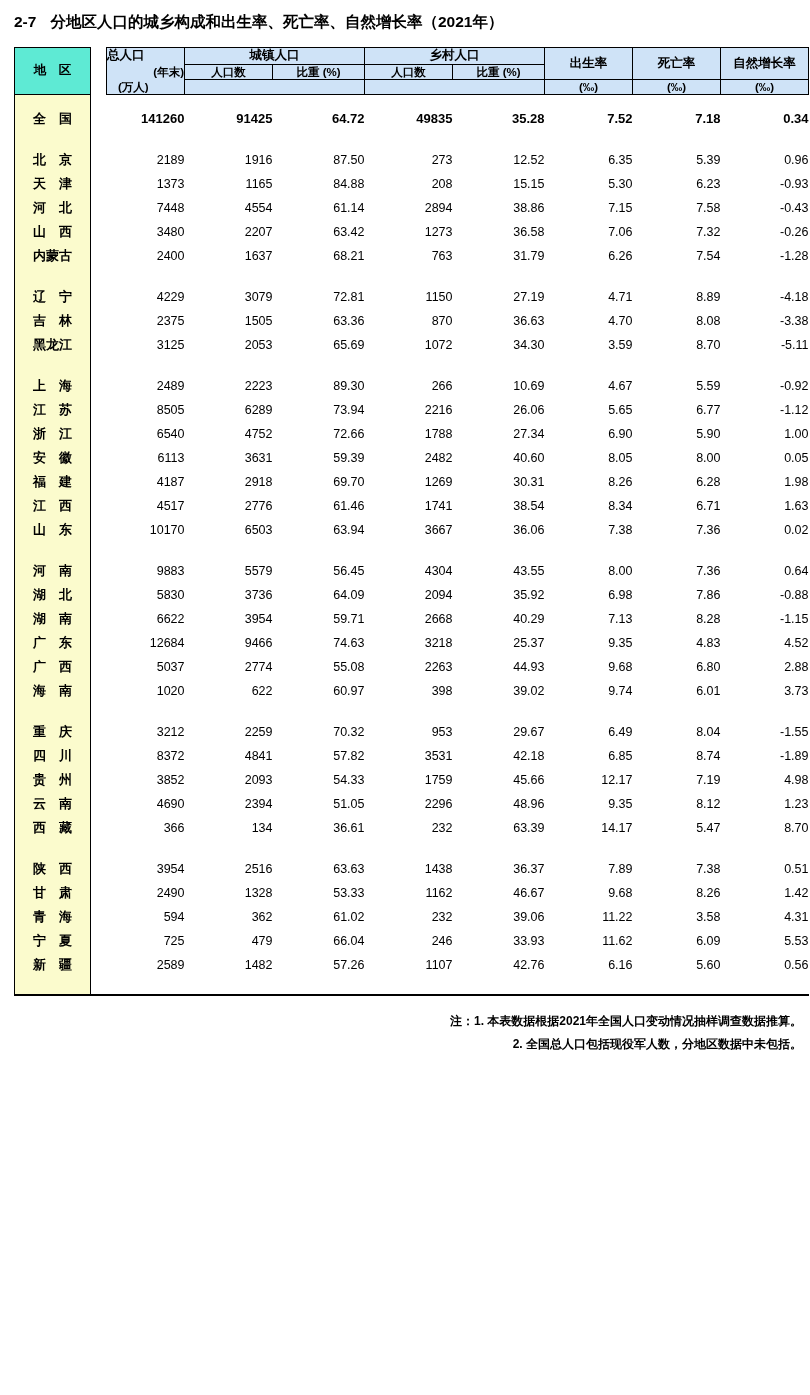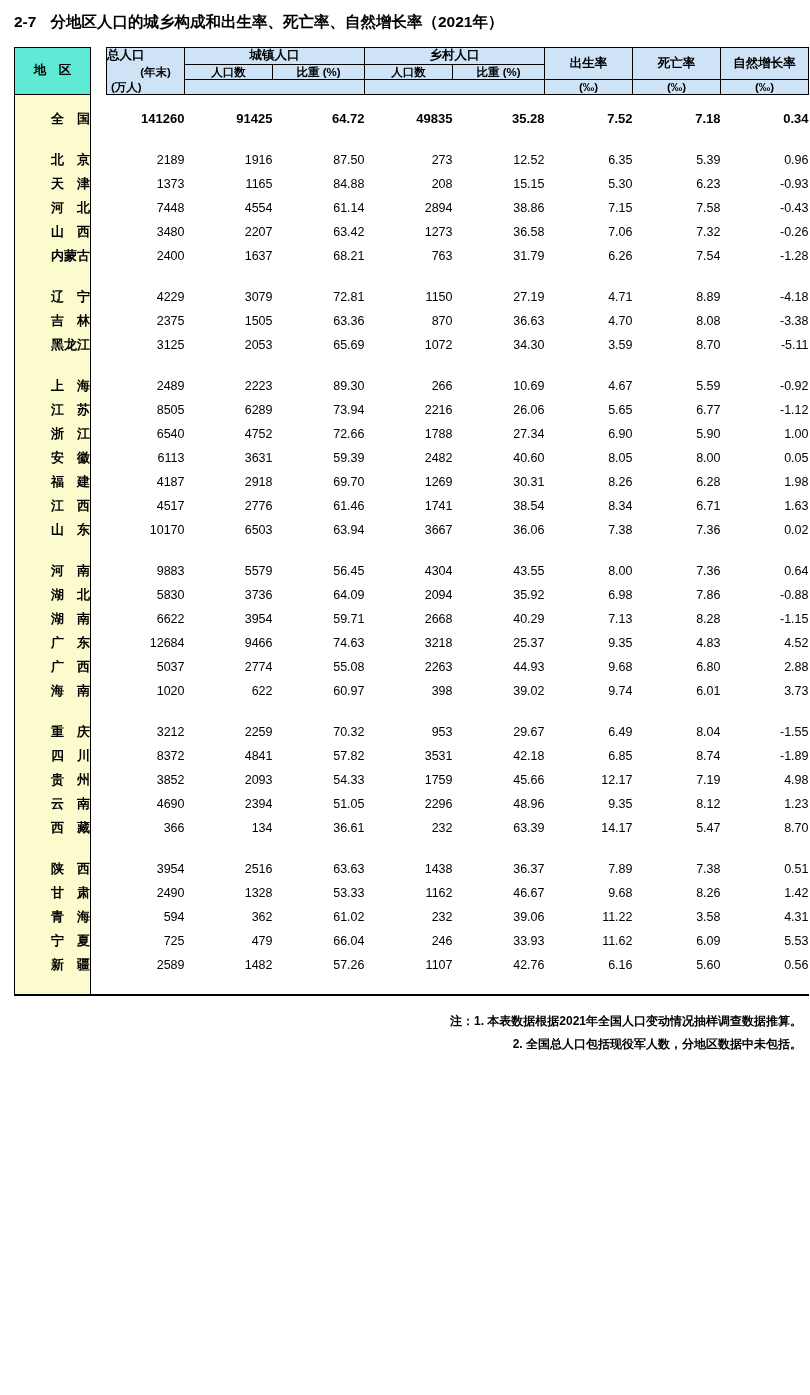--- a/index.html
+++ b/index.html
@@ -59,21 +59,21 @@
   .hcell.small { font-size: 11.5px; }
   .hcell-sub { font-size: 11.5px; font-weight: bold; }
 
   .spacer-col { width: 16px; border: none !important; background: #fff !important; }
 
   
   td.region-name {
     background: #fbfbcd;
     font-size: 13px;
     font-weight: bold;
-    text-align: right;
+    text-align: center;
     padding-left: 14px;
     white-space: nowrap;
     border-left: 1px solid #000;
     border-right: 1px solid #000;
   }
   td.num {
     text-align: right;
     font-size: 12.5px;
     padding-right: 12px;
     font-weight: normal;
@@ -123,28 +123,28 @@
         <td class="hcell region hdr-top-line" rowspan="3">地　区</td>
         <td class="spacer-col hdr-top-line" rowspan="3"></td>
         <td class="hcell hdr-top-line" rowspan="1" style="border-bottom:none; text-align:left; ">总人口</td>
         <td class="hcell hdr-top-line" colspan="2">城镇人口</td>
         <td class="hcell hdr-top-line" colspan="2">乡村人口</td>
         <td class="hcell hdr-top-line" rowspan="2">出生率</td>
         <td class="hcell hdr-top-line" rowspan="2">死亡率</td>
         <td class="hcell hdr-top-line" rowspan="2">自然增长率</td>
       </tr>
       <tr>
-        <td class="hcell small" style="border-top:none;border-bottom:none;text-align:center;padding-left:20px;">(年末)</td>
+        <td class="hcell small" style="border-top:none;border-bottom:none;text-align:right;padding-left:20px;">(年末)</td>
         <td class="hcell hcell-sub">人口数</td>
         <td class="hcell hcell-sub">比重 (%)</td>
         <td class="hcell hcell-sub">人口数</td>
         <td class="hcell hcell-sub">比重 (%)</td>
       </tr>
       <tr>
-        <td class="hcell small hdr-bot-line" style="border-top:none;text-align:left;padding-left:4px;">(万人)</td>
+        <td class="hcell small hdr-bot-line" style="border-top:none;text-align:left;padding-left:11px;">(万人)</td>
         <td class="hcell hcell-sub hdr-bot-line" colspan="2" style="border-left:1px solid #000;border-right:1px solid #000;"></td>
         <td class="hcell hcell-sub hdr-bot-line" colspan="2" style="border-left:1px solid #000;border-right:1px solid #000;"></td>
         <td class="hcell hcell-sub hdr-bot-line">(‰)</td>
         <td class="hcell hcell-sub hdr-bot-line">(‰)</td>
         <td class="hcell hcell-sub hdr-bot-line">(‰)</td>
       </tr>
     </thead>
     <tbody id="tbody">
         <tr class="gap-small">
           <td class="region-name"></td>

